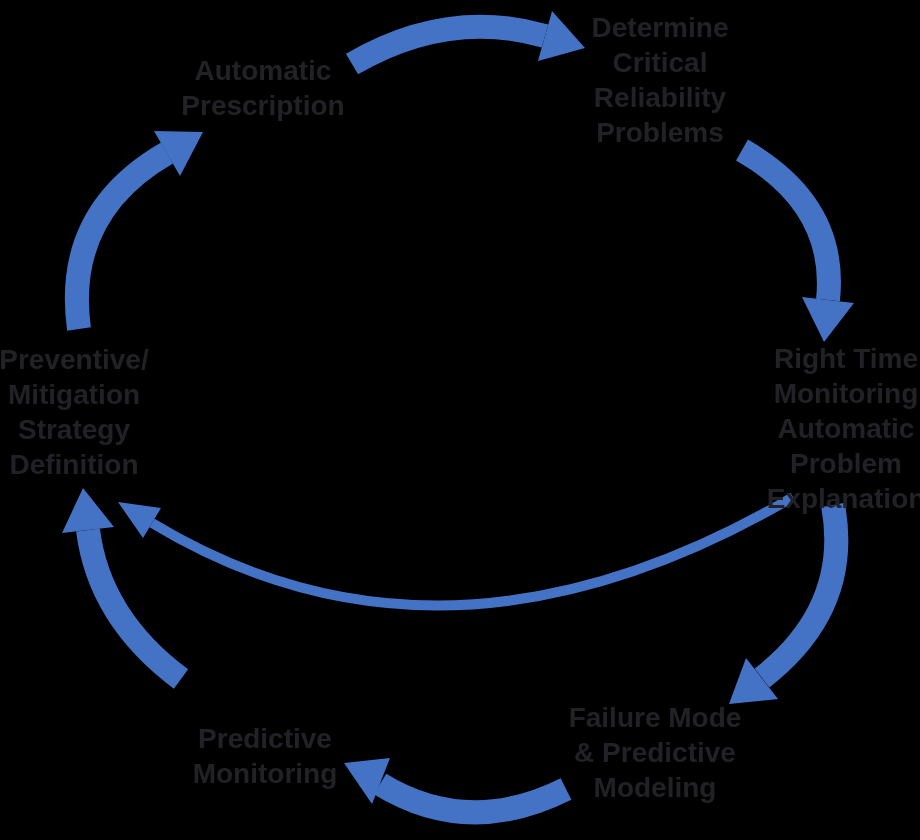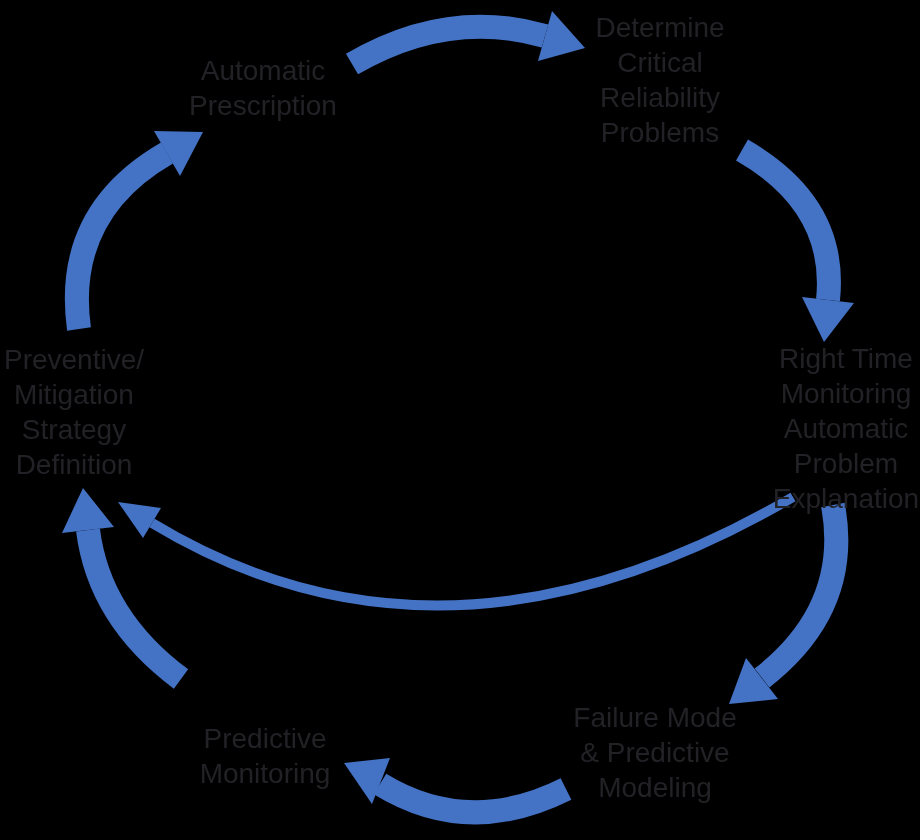--- a/index.html
+++ b/index.html
@@ -20,21 +20,21 @@
     left: 0;
     top: 0;
     width: 920px;
     height: 840px;
   }
   .node {
     position: absolute;
     transform: translate(-50%, -50%);
     color: #222226;
     font-size: 28px;
-    font-weight: 400;
+    font-weight: 700;
     line-height: 1.25;
     text-align: center;
     white-space: pre-line;
   }
   .node-determine { left: 660px; top: 80px; }
   .node-right-time { left: 846px; top: 428px; }
   .node-failure-mode { left: 655px; top: 752px; }
   .node-predictive-monitoring { left: 265px; top: 756px; }
   .node-preventive { left: 74px; top: 412px; }
   .node-automatic { left: 263px; top: 88px; }

